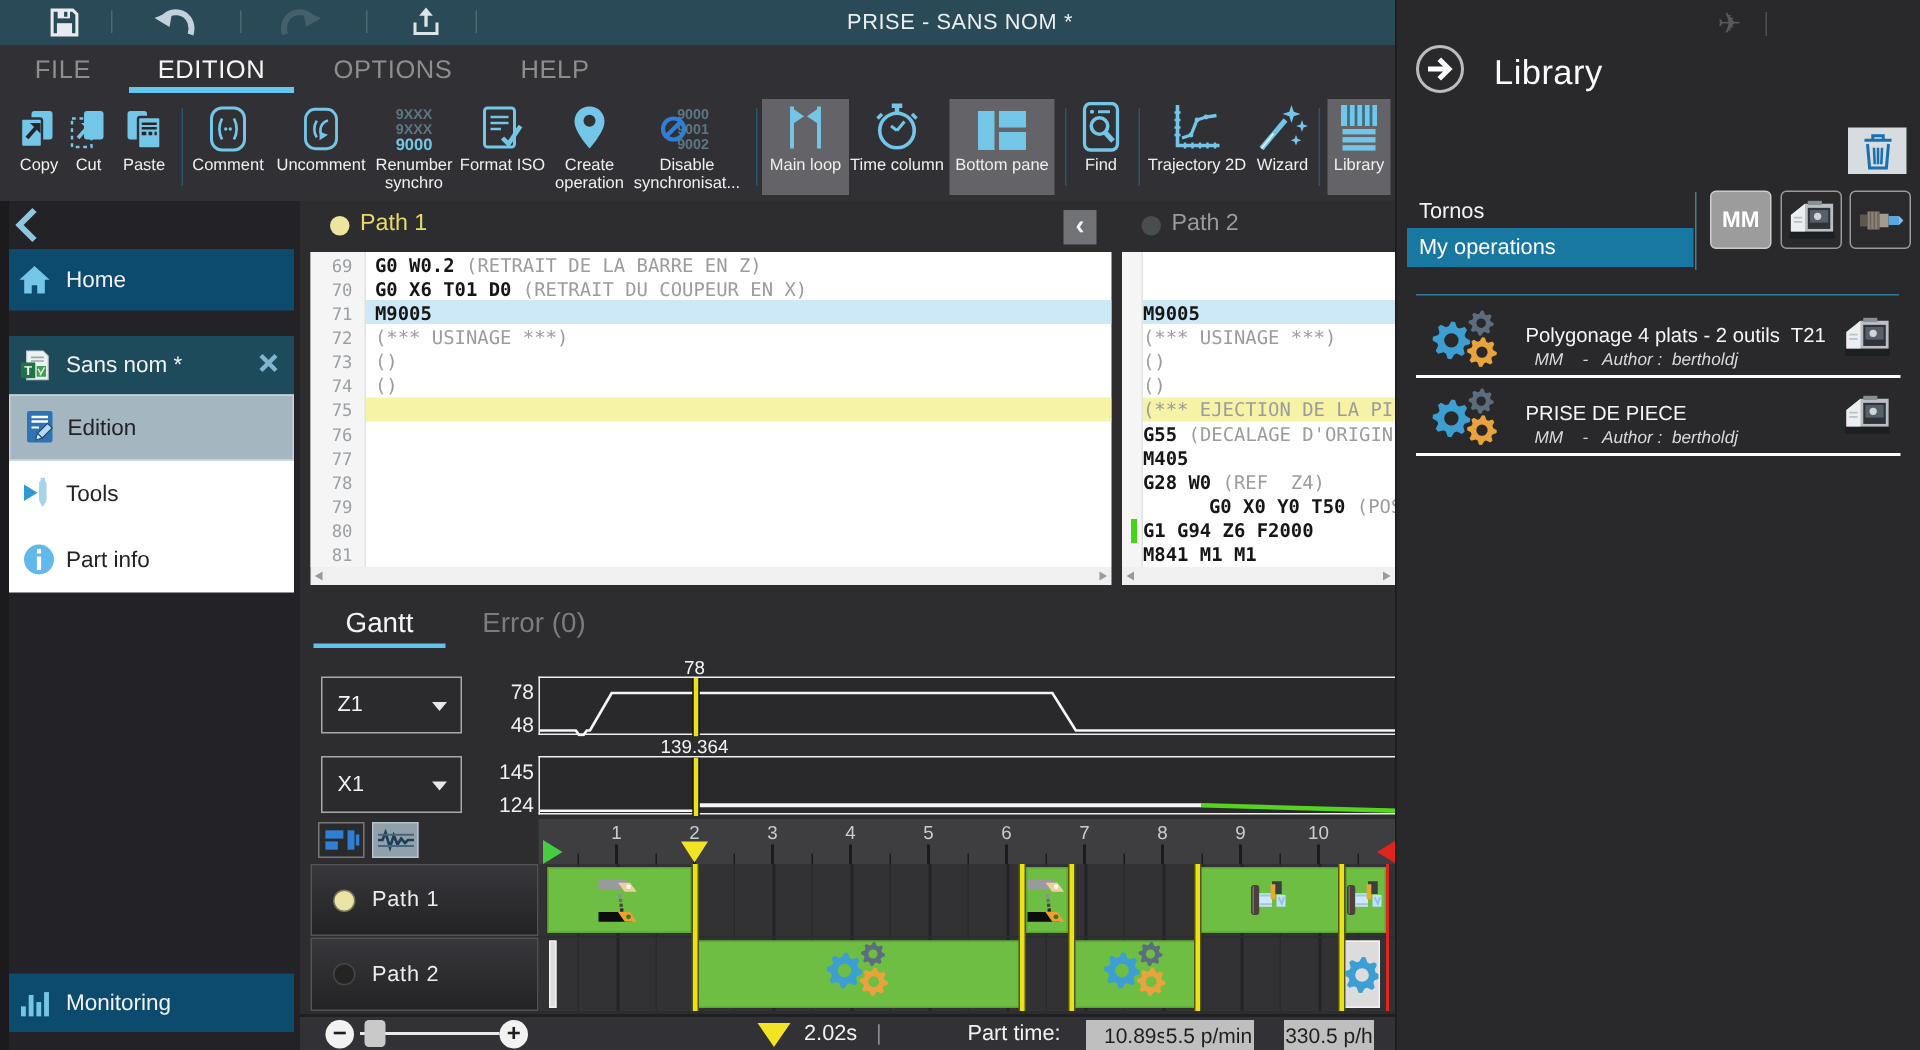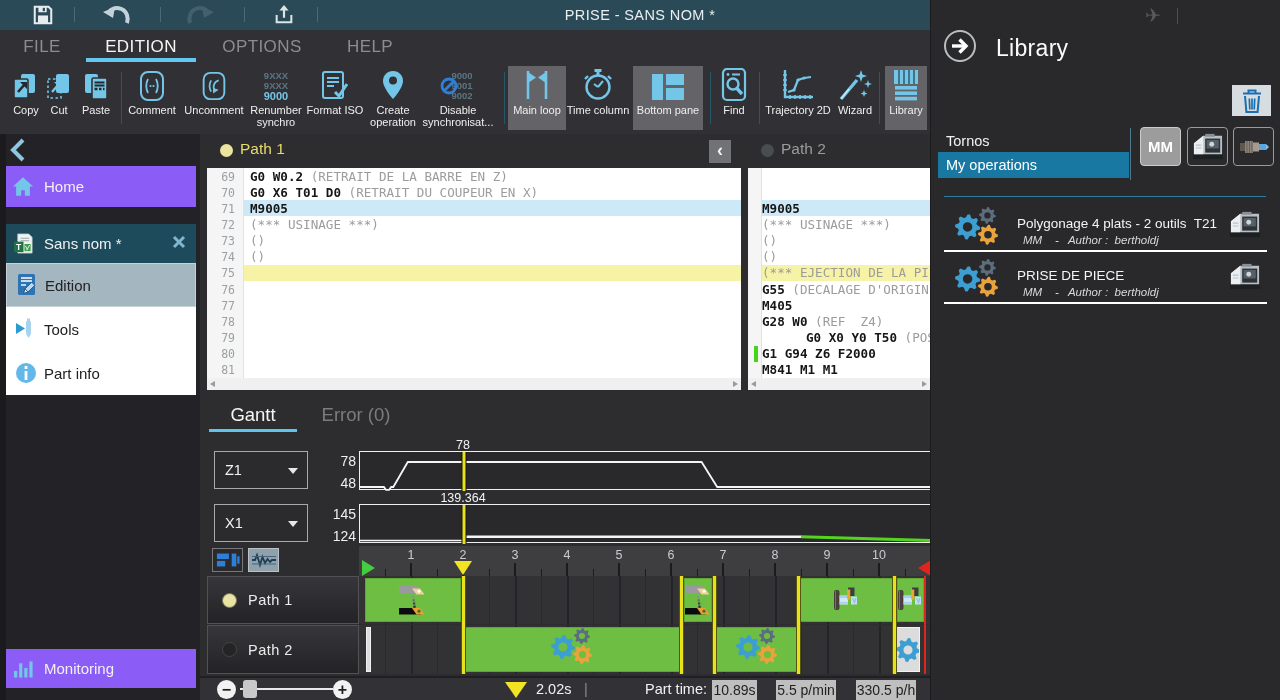--- a/index.html
+++ b/index.html
@@ -32,21 +32,21 @@
   .tbtn .tlabel { margin-top:2px; font-size:11px; line-height:12px; color:#efefef; text-align:center; white-space:pre-line; }
   .tsep { position:absolute; top:10px; width:1px; height:52px; background:#26576b; }
 
   
   .sidebar { position:absolute; left:0; top:134px; width:200px; height:566px; background:#232327; }
   .sidebar .edgestrip { position:absolute; left:0; top:0; width:6px; height:566px; background:#1b1b1e; }
   .sb-back { position:absolute; left:8px; top:4px; width:24px; height:24px; }
   .sb-row { position:absolute; left:6px; width:190px; display:flex; align-items:center; }
   .sb-row .sb-ic { width:34px; display:flex; justify-content:center; }
   .sb-label { font-size:15px; color:#f1f1f1; padding-left:4px; }
-  .sb-teal { background:#8b5cf6; }
+  .sb-teal { background:#0c4a6e; }
   .sb-doc  { background:#1d4b5c; }
   .sb-close { position:absolute; right:8px; top:9px; width:18px; height:18px; display:flex; align-items:center; justify-content:center; }
   .sb-white { position:absolute; left:6px; top:129px; width:190px; height:132px; background:#ffffff; }
   .sbw-row { position:absolute; left:0; width:190px; height:44px; display:flex; align-items:center; }
   .sbw-row .sb-ic { width:28px; margin-left:6px; display:flex; justify-content:center; }
   .sbw-label { font-size:15px; color:#222; padding-left:4px; }
   .sbw-row.selected { background:#a4b7c1; border:1px solid #c7d2d8; }
 
   
   .editor { position:absolute; left:200px; top:134px; width:730px; height:256px; background:#2d2d30; }
@@ -781,21 +781,21 @@
         <div class="marker" style="left: 718.28px; top: 170px; border-top: 8px solid transparent; border-bottom: 8px solid transparent; border-right: 13px solid rgb(224, 36, 30);"></div>
         <div class="statusbar">
           <div class="zoomcircle" style="left: 17px;">−</div>
           <div class="zoomtrack" style="left: 40px; width: 93px;"></div>
           <div class="zoomhandle" style="left: 43px;"></div>
           <div class="zoomcircle" style="left: 133px;">+</div>
           <div class="marker" style="left: 305px; top: 4px; border-left: 11px solid transparent; border-right: 11px solid transparent; border-top: 16px solid rgb(242, 228, 34);"></div>
           <div class="sb-text" style="left: 336px;">2.02s</div>
           <div class="sb-text" style="left: 384px; color: rgb(138, 138, 138);">|</div>
           <div class="sb-text" style="left: 445px;">Part time:</div>
-          <div class="sb-badge" style="left: 512px; width: 45px;">10.89s</div>
+          <div class="sb-badge" style="left: 524px; width: 66px;">10.89s</div>
           <div class="sb-badge" style="left: 576px; width: 60px;">5.5 p/min</div>
           <div class="sb-badge" style="left: 656px; width: 60px;">330.5 p/h</div>
         </div>
       </div>
 
   </section>
 
   <aside id="library">
       <div class="lib-plane">✈</div>
       <div class="lib-topsep"></div>

